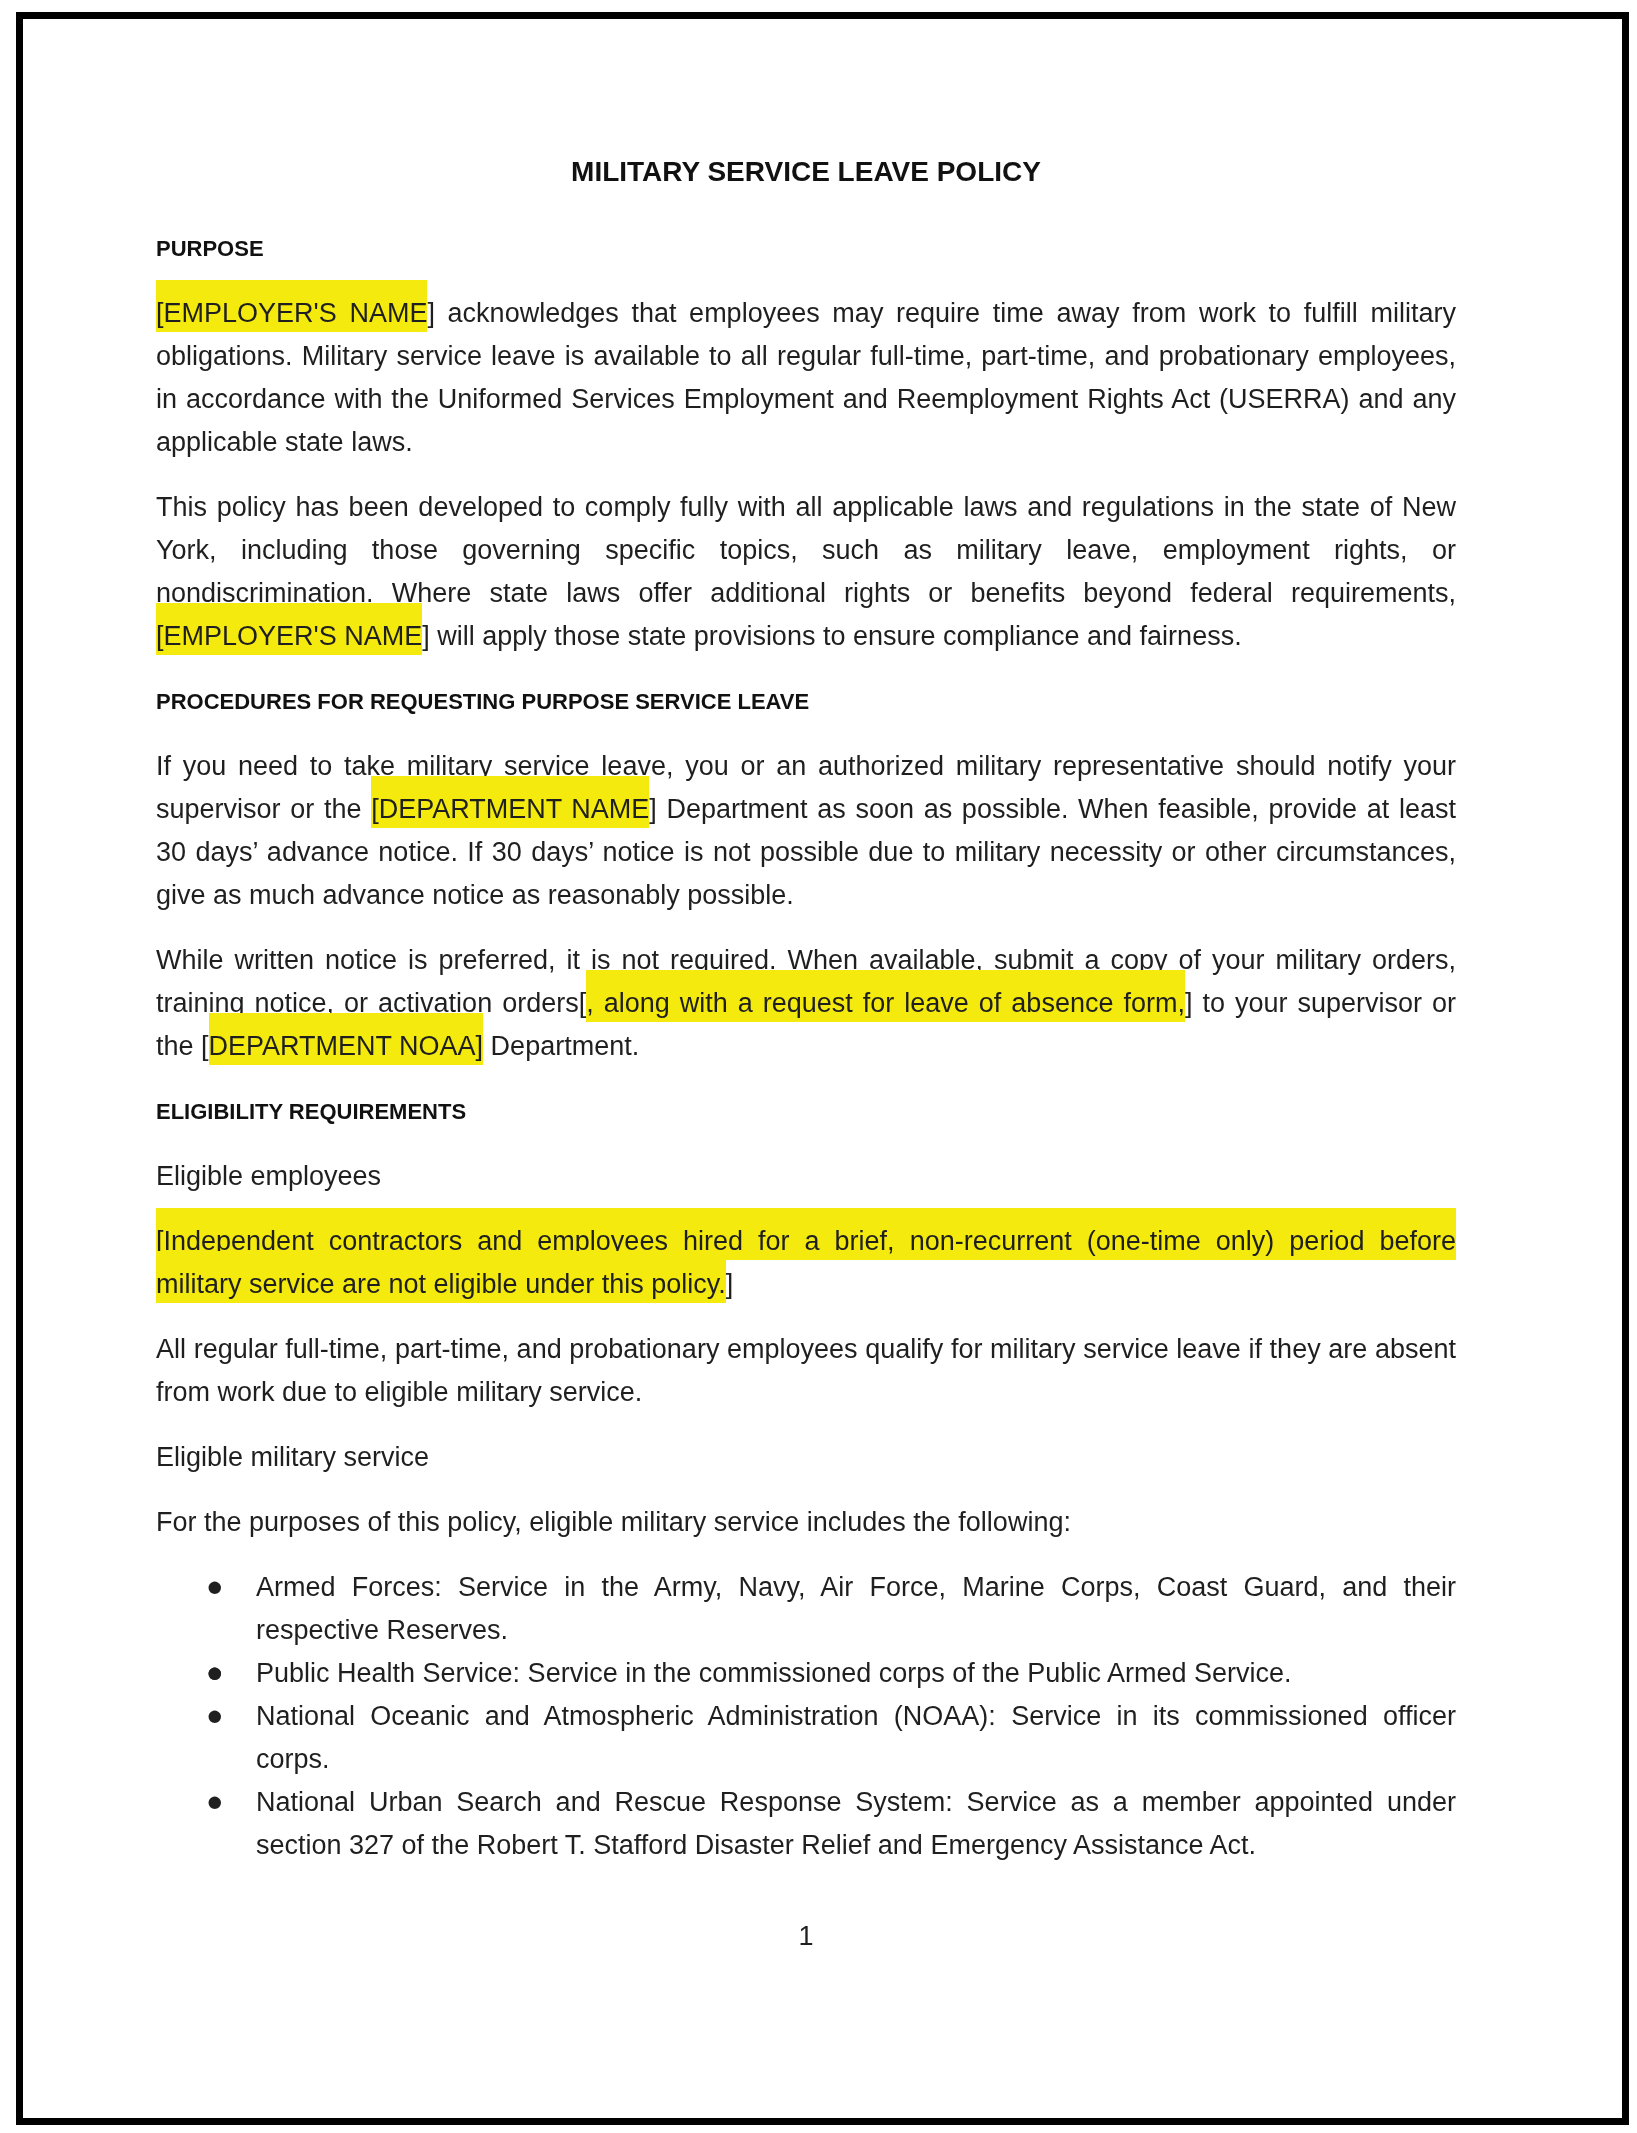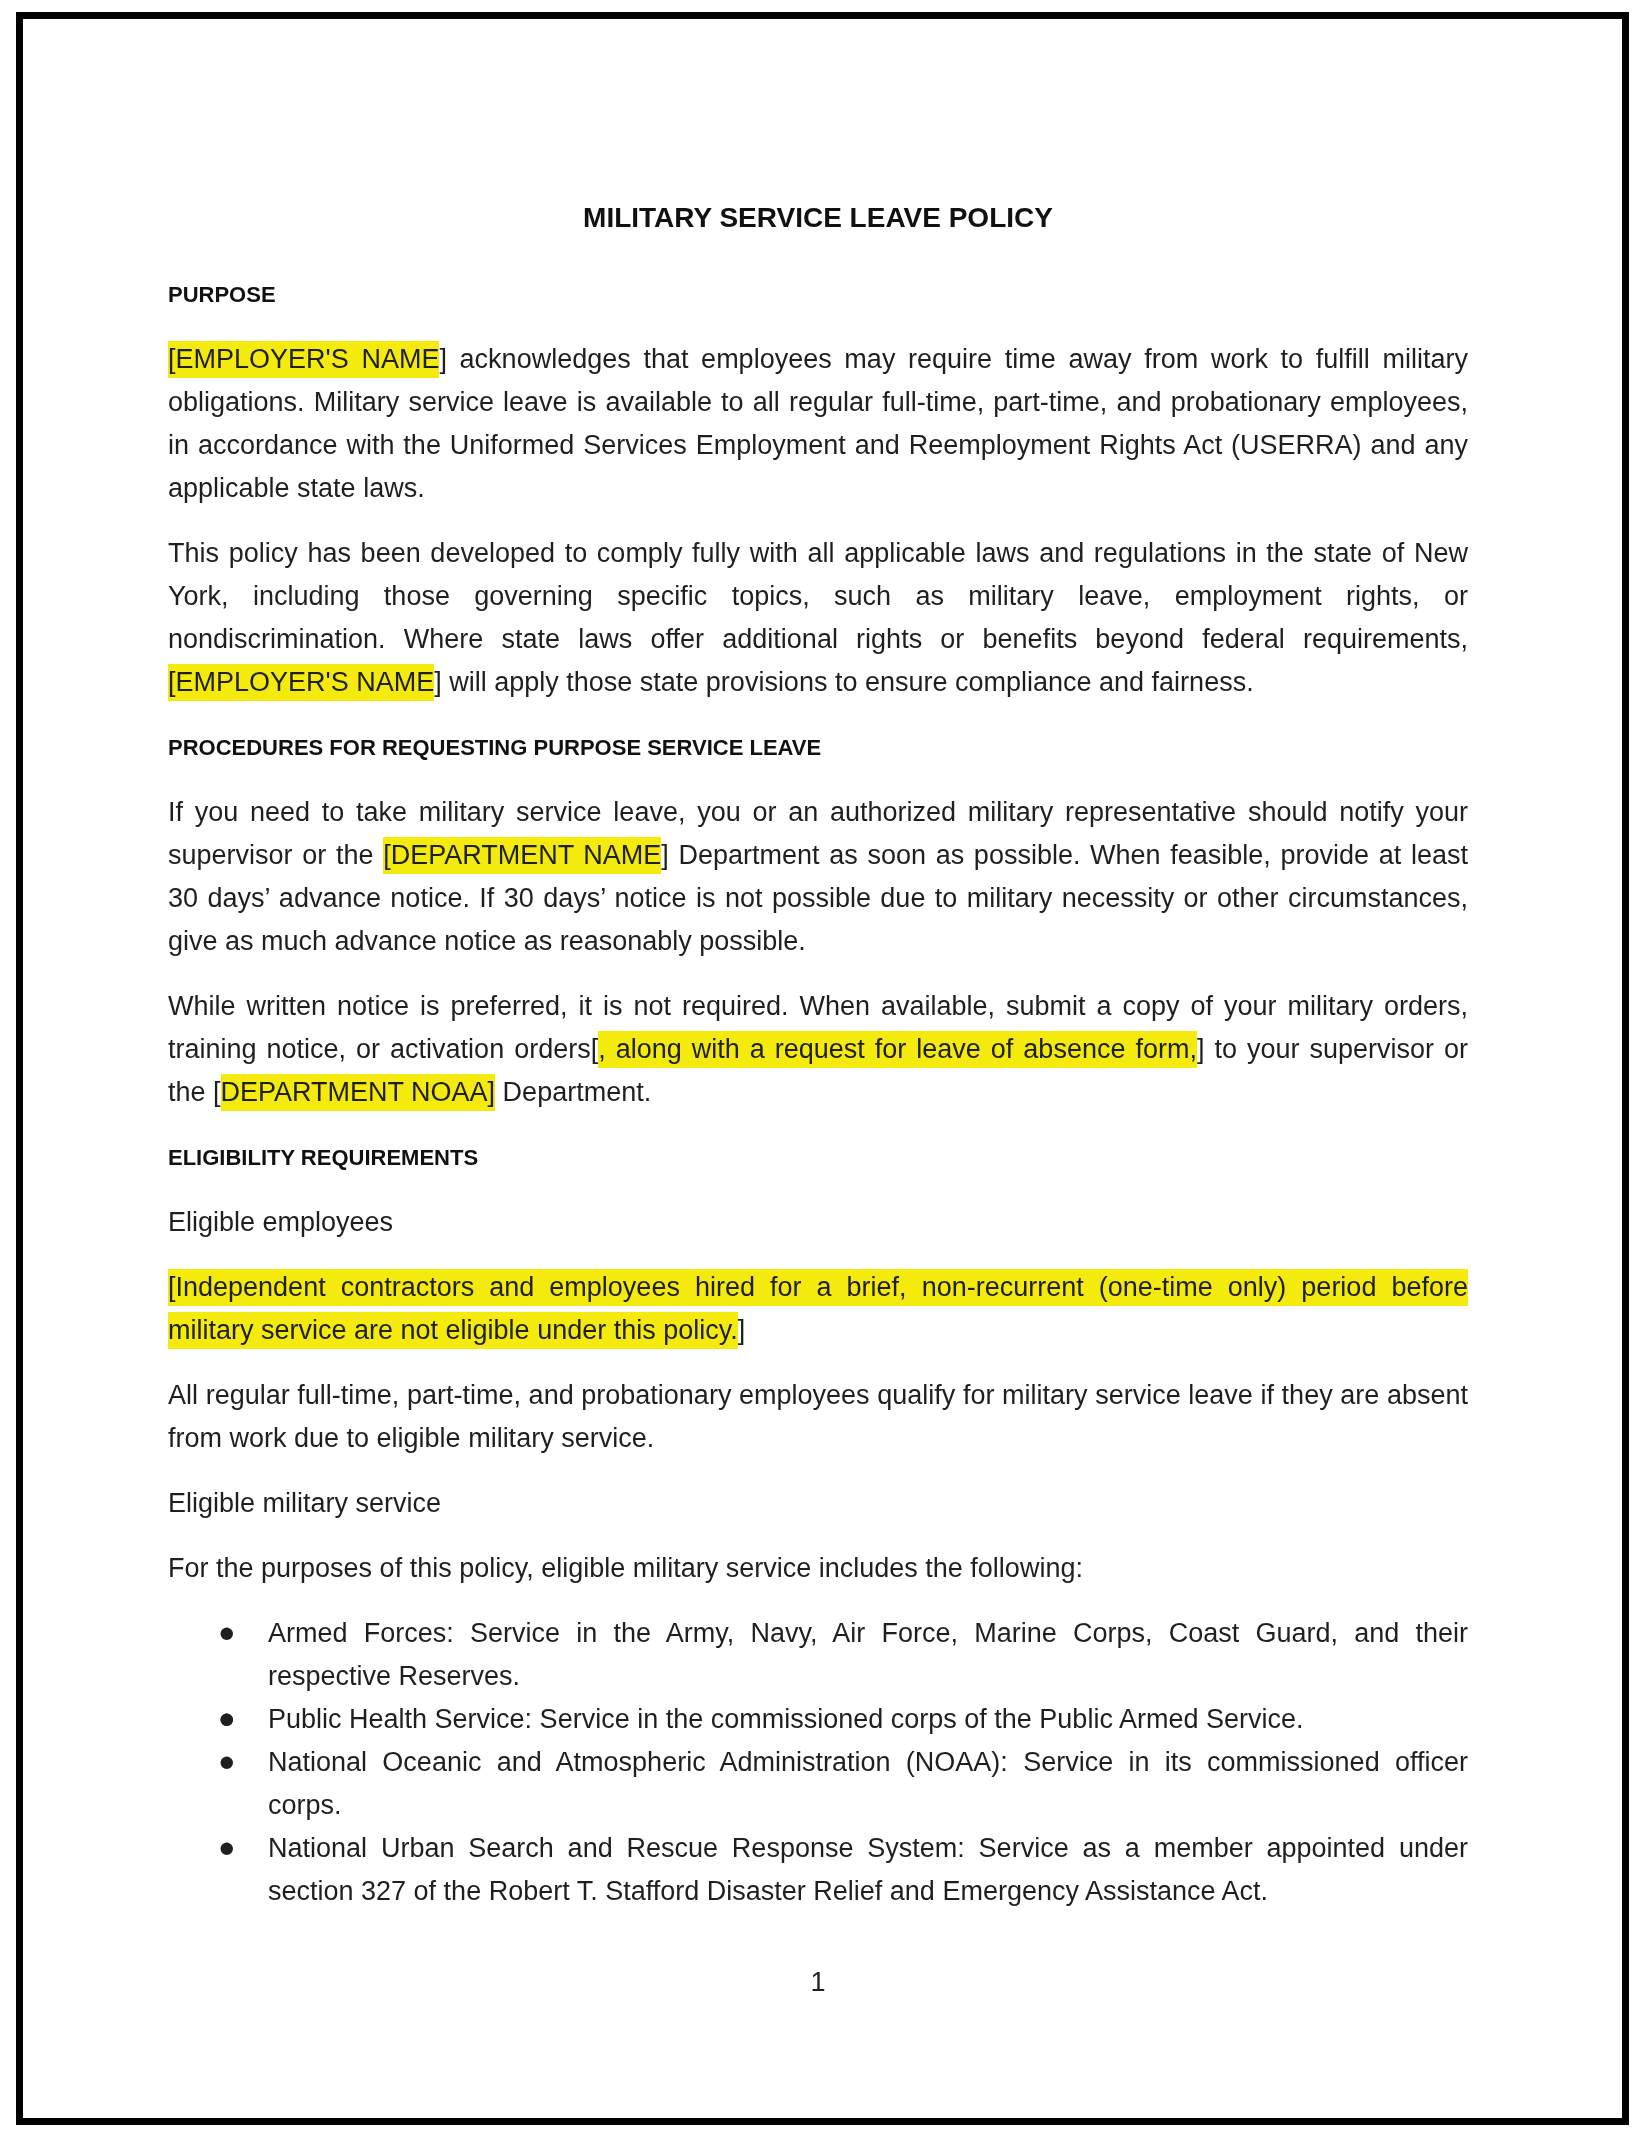--- a/index.html
+++ b/index.html
@@ -20,27 +20,26 @@
     position: absolute;
     left: 16px;
     top: 12px;
     right: 8px;
     bottom: 8px;
     border: 7px solid #000000;
     pointer-events: none;
   }
   .content {
     position: absolute;
-    left: 168px;
+    left: 156px;
     top: 0;
     width: 1300px;
     padding-top: 150px;
     font-size: 27px;
     line-height: 43px;
-    margin-top: 46px;
   }
   .doc-title {
     text-align: center;
     font-weight: bold;
     font-size: 28px;
     color: #111111;
   }
   .heading {
     font-weight: bold;
     font-size: 22px;
@@ -53,21 +52,21 @@
   .subheading {
     margin-top: 22px;
     text-underline-offset: 5px;
   }
   p.body {
     margin: 22px 0 0 0;
     text-align: justify;
   }
   .hl {
     background: #f4ea0e;
-    padding: 3px 0 4px 0;
+    padding: 18px 0 4px 0;
   }
   ul.bullets {
     list-style: none;
     margin: 22px 0 0 0;
     padding: 0;
   }
   ul.bullets li {
     position: relative;
     padding-left: 100px;
     text-align: justify;

